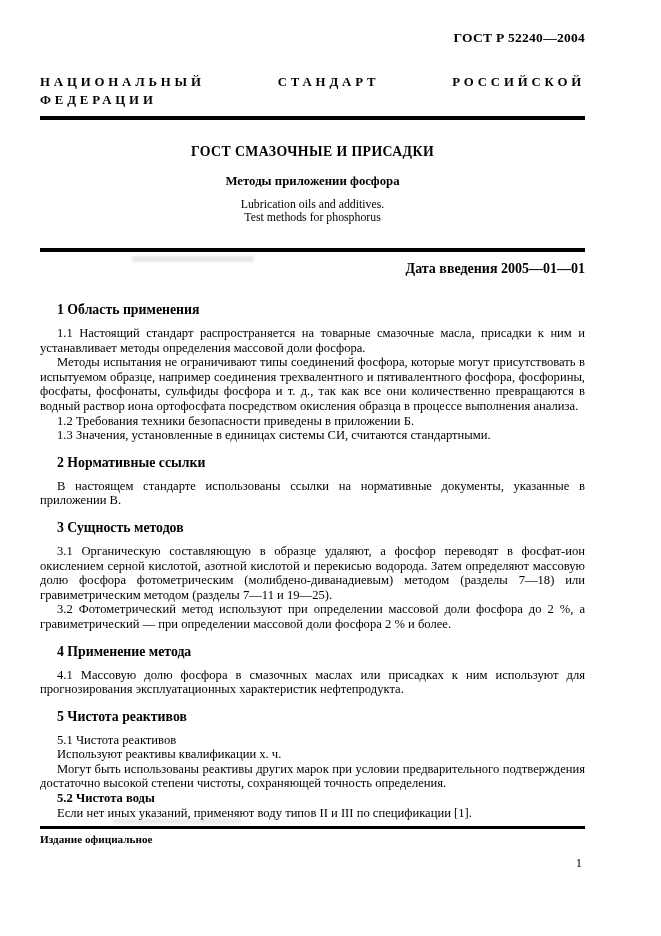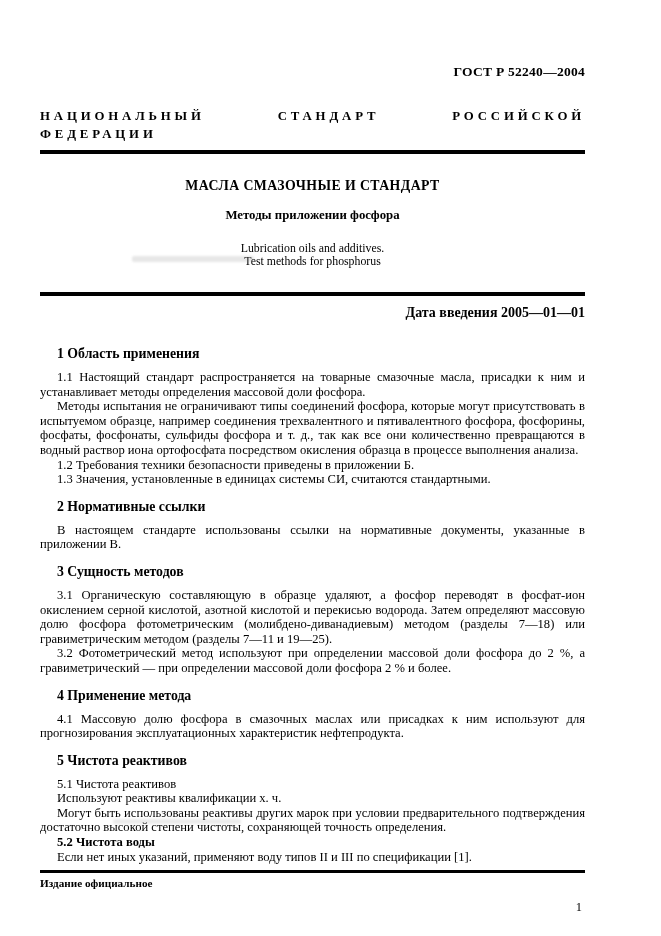--- a/index.html
+++ b/index.html
@@ -4,35 +4,35 @@
 <style>
   html, body { margin:0; padding:0; }
   body {
     width:661px; height:936px;
     background:#ffffff; color:#000;
     font-family:"Liberation Serif","DejaVu Serif",serif;
     overflow:hidden; position:relative;
   }
   .page {
     box-sizing:border-box; width:661px; height:936px;
-    padding:64px 76px 0 40px; position:relative;
+    padding:30px 76px 0 40px; position:relative;
   }
   .doc-number { font-weight:700; font-size:13.5px; line-height:16px; text-align:right; letter-spacing:0.02em; }
   .standard-type {
     margin-top:27px; font-weight:700; font-size:12.8px; line-height:18px;
     letter-spacing:0.30em; word-spacing:0.35em;
     text-align:justify; text-align-last:justify;
   }
   .rule { background:#000; }
   .rule-header { height:4px; margin-top:7px; }
   .rule-mid { height:4px; margin-top:24px; }
   .rule-footer { height:3px; margin-top:6px; }
   .title-ru { margin-top:24px; text-align:center; font-weight:700; font-size:13.8px; line-height:16px; letter-spacing:0.03em; }
   .subtitle-ru { margin-top:14px; text-align:center; font-weight:700; font-size:12.8px; line-height:15px; }
-  .title-en { margin-top:19px; text-align:center; font-size:11.8px; line-height:13px;font-family:Liberation Serif, serif; }
+  .title-en { margin-top:9px; text-align:center; font-size:11.8px; line-height:13px;font-family:Liberation Serif, serif; }
   .effective-date { margin-top:10px; text-align:right; font-weight:700; font-size:14px; line-height:14px; }
   h2.sec-h { margin:12px 0 8px 0; padding-left:17px; font-size:13.8px; line-height:16px; font-weight:700; }
   h2.h-first { margin-top:26px; }
   p.body {
     margin:0; font-size:12.6px; line-height:14.6px;
     text-align:justify; text-indent:17px; hyphens:none;
   }
   p.b { font-weight:700; }
   .edition { margin-top:4px; font-weight:700; font-size:11.2px; line-height:13px; }
   .page-num { margin-top:10px; text-align:right; font-size:12.5px; padding-right:3px; }
@@ -44,21 +44,21 @@
 <body>
 
 <div class="page">
 
   <div class="doc-number">ГОСТ Р 52240—2004</div>
 
   <div class="standard-type">НАЦИОНАЛЬНЫЙ СТАНДАРТ РОССИЙСКОЙ ФЕДЕРАЦИИ</div>
 
   <div class="rule rule-header"></div>
 
-  <div class="title-ru">МАСЛА СМАЗОЧНЫЕ И СТАНДАРТ</div>
+  <div class="title-ru">ГОСТ СМАЗОЧНЫЕ И ПРИСАДКИ</div>
   <div class="subtitle-ru">Методы приложении фосфора</div>
 
   <div class="title-en">
     <div>Lubrication oils and additives.</div>
     <div>Test methods for phosphorus</div>
   </div>
 
   <div class="rule rule-mid"></div>
 
   <div class="effective-date">Дата введения 2005—01—01</div>

